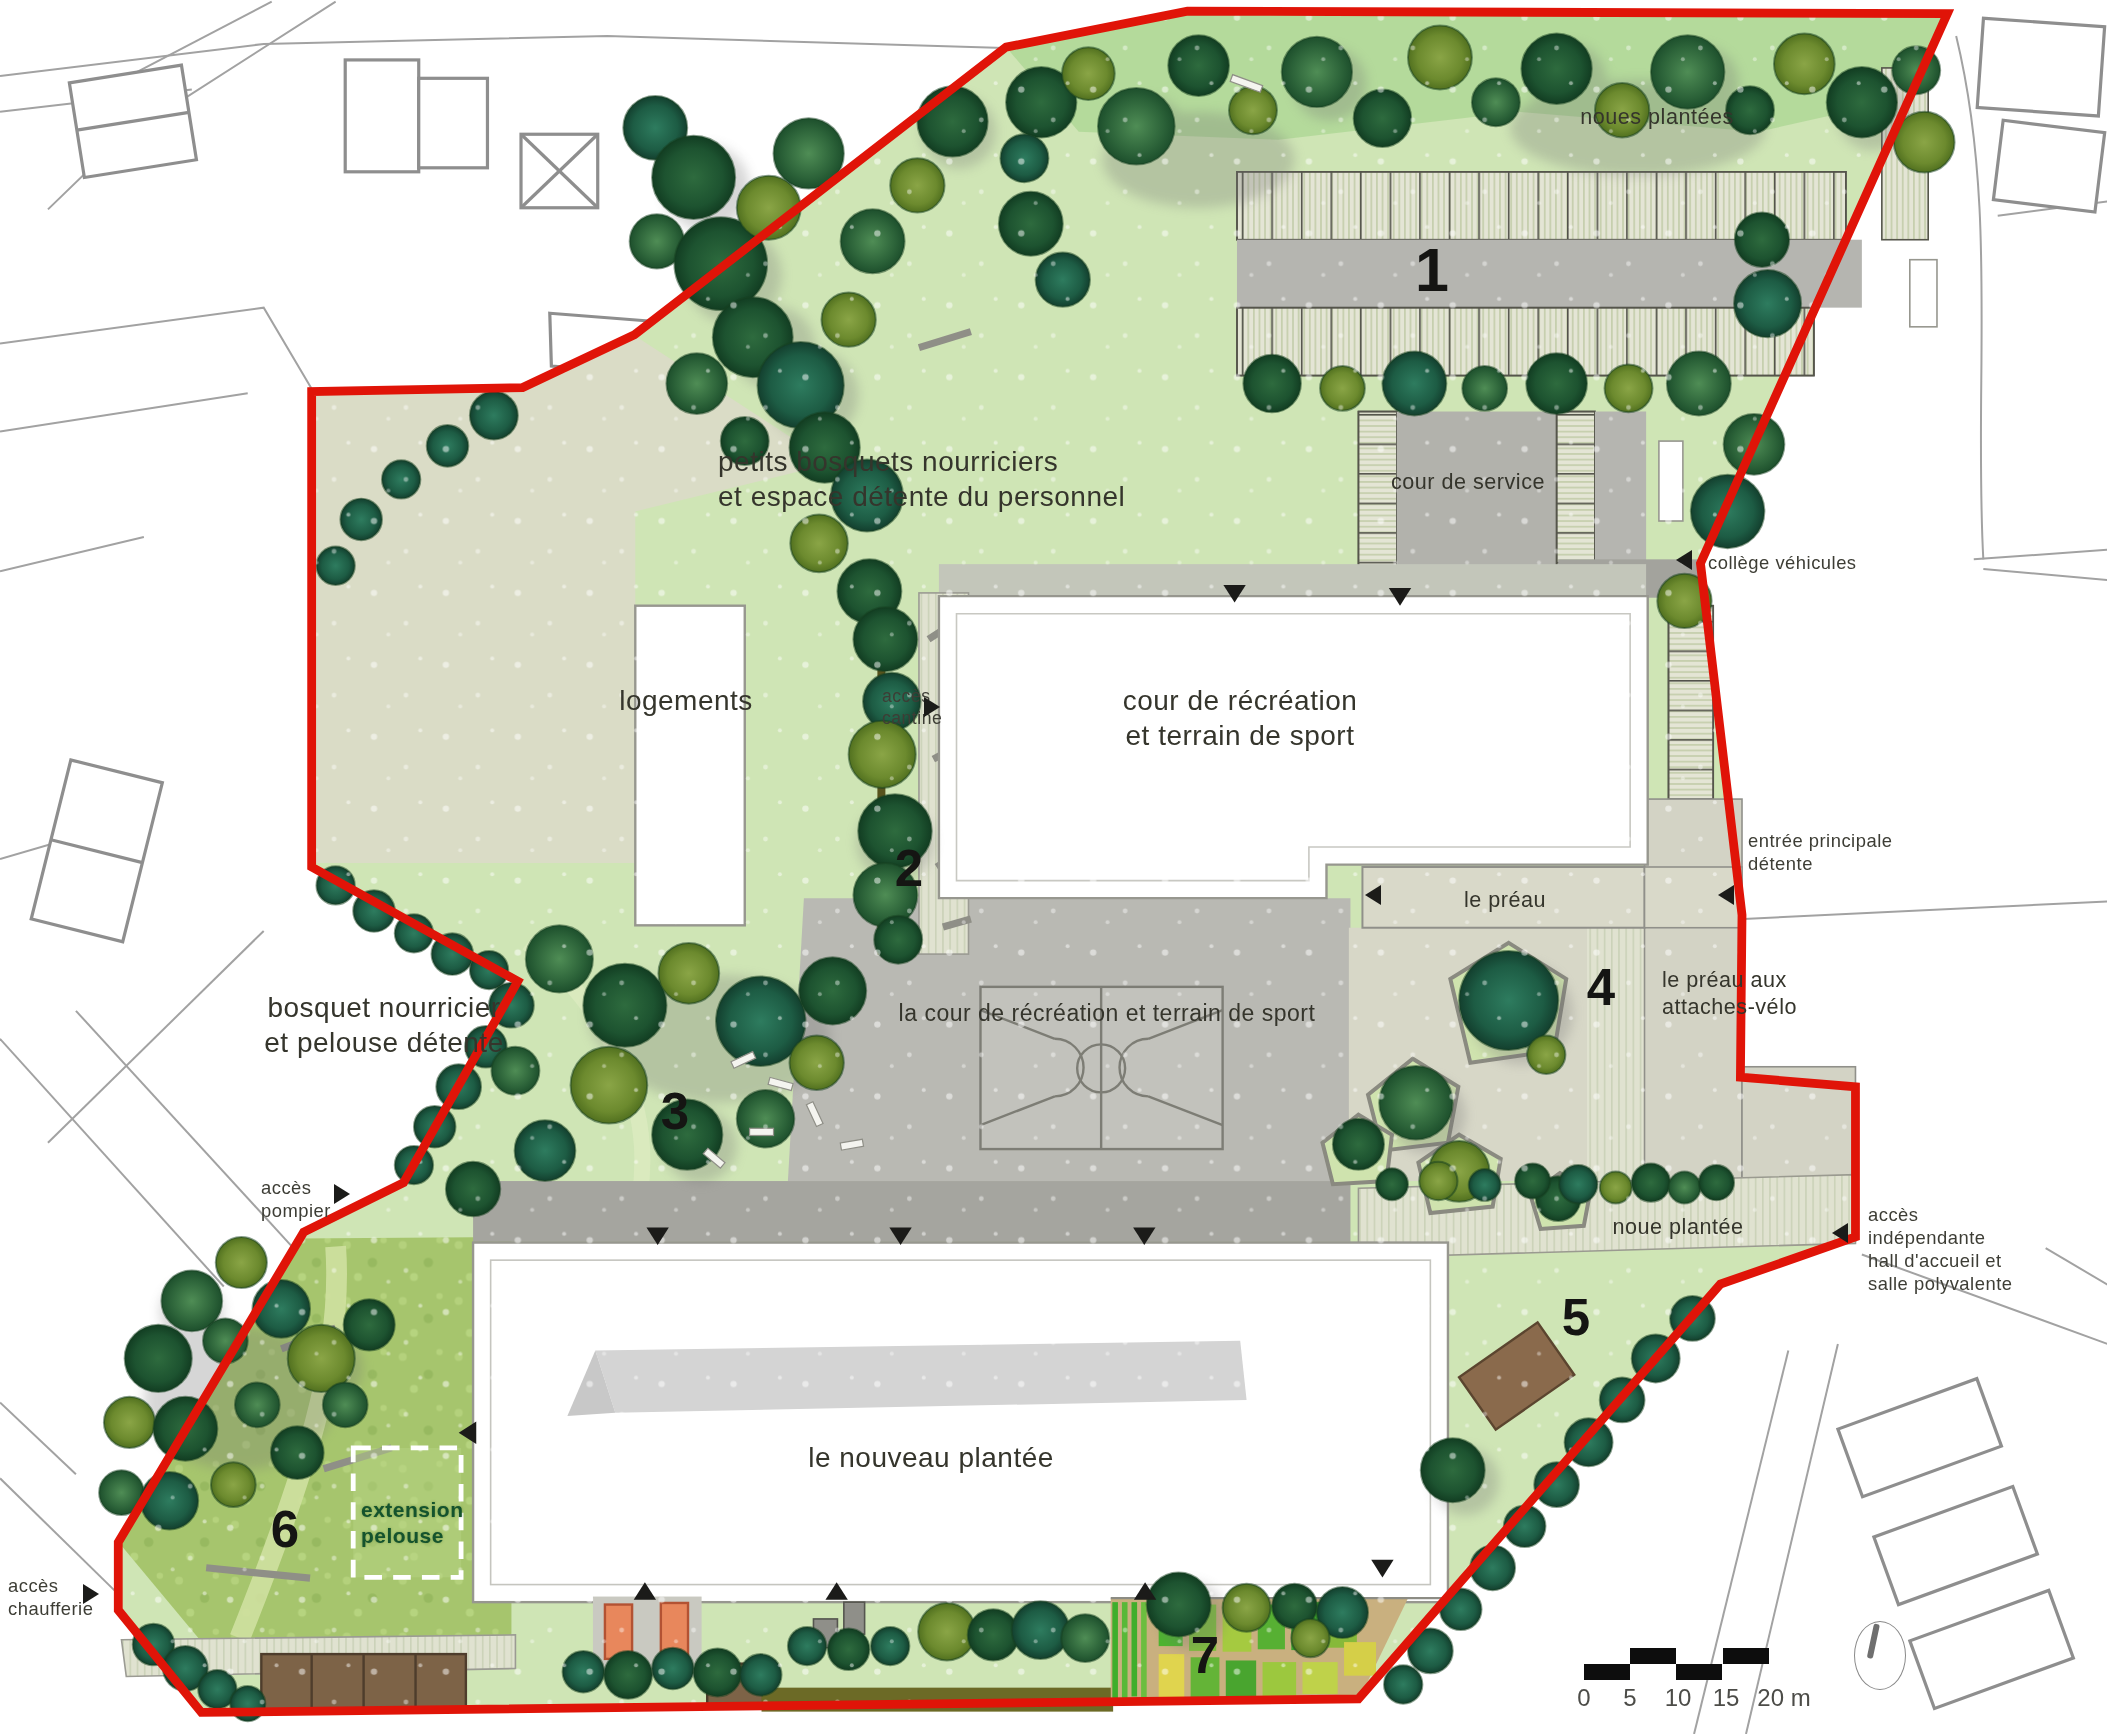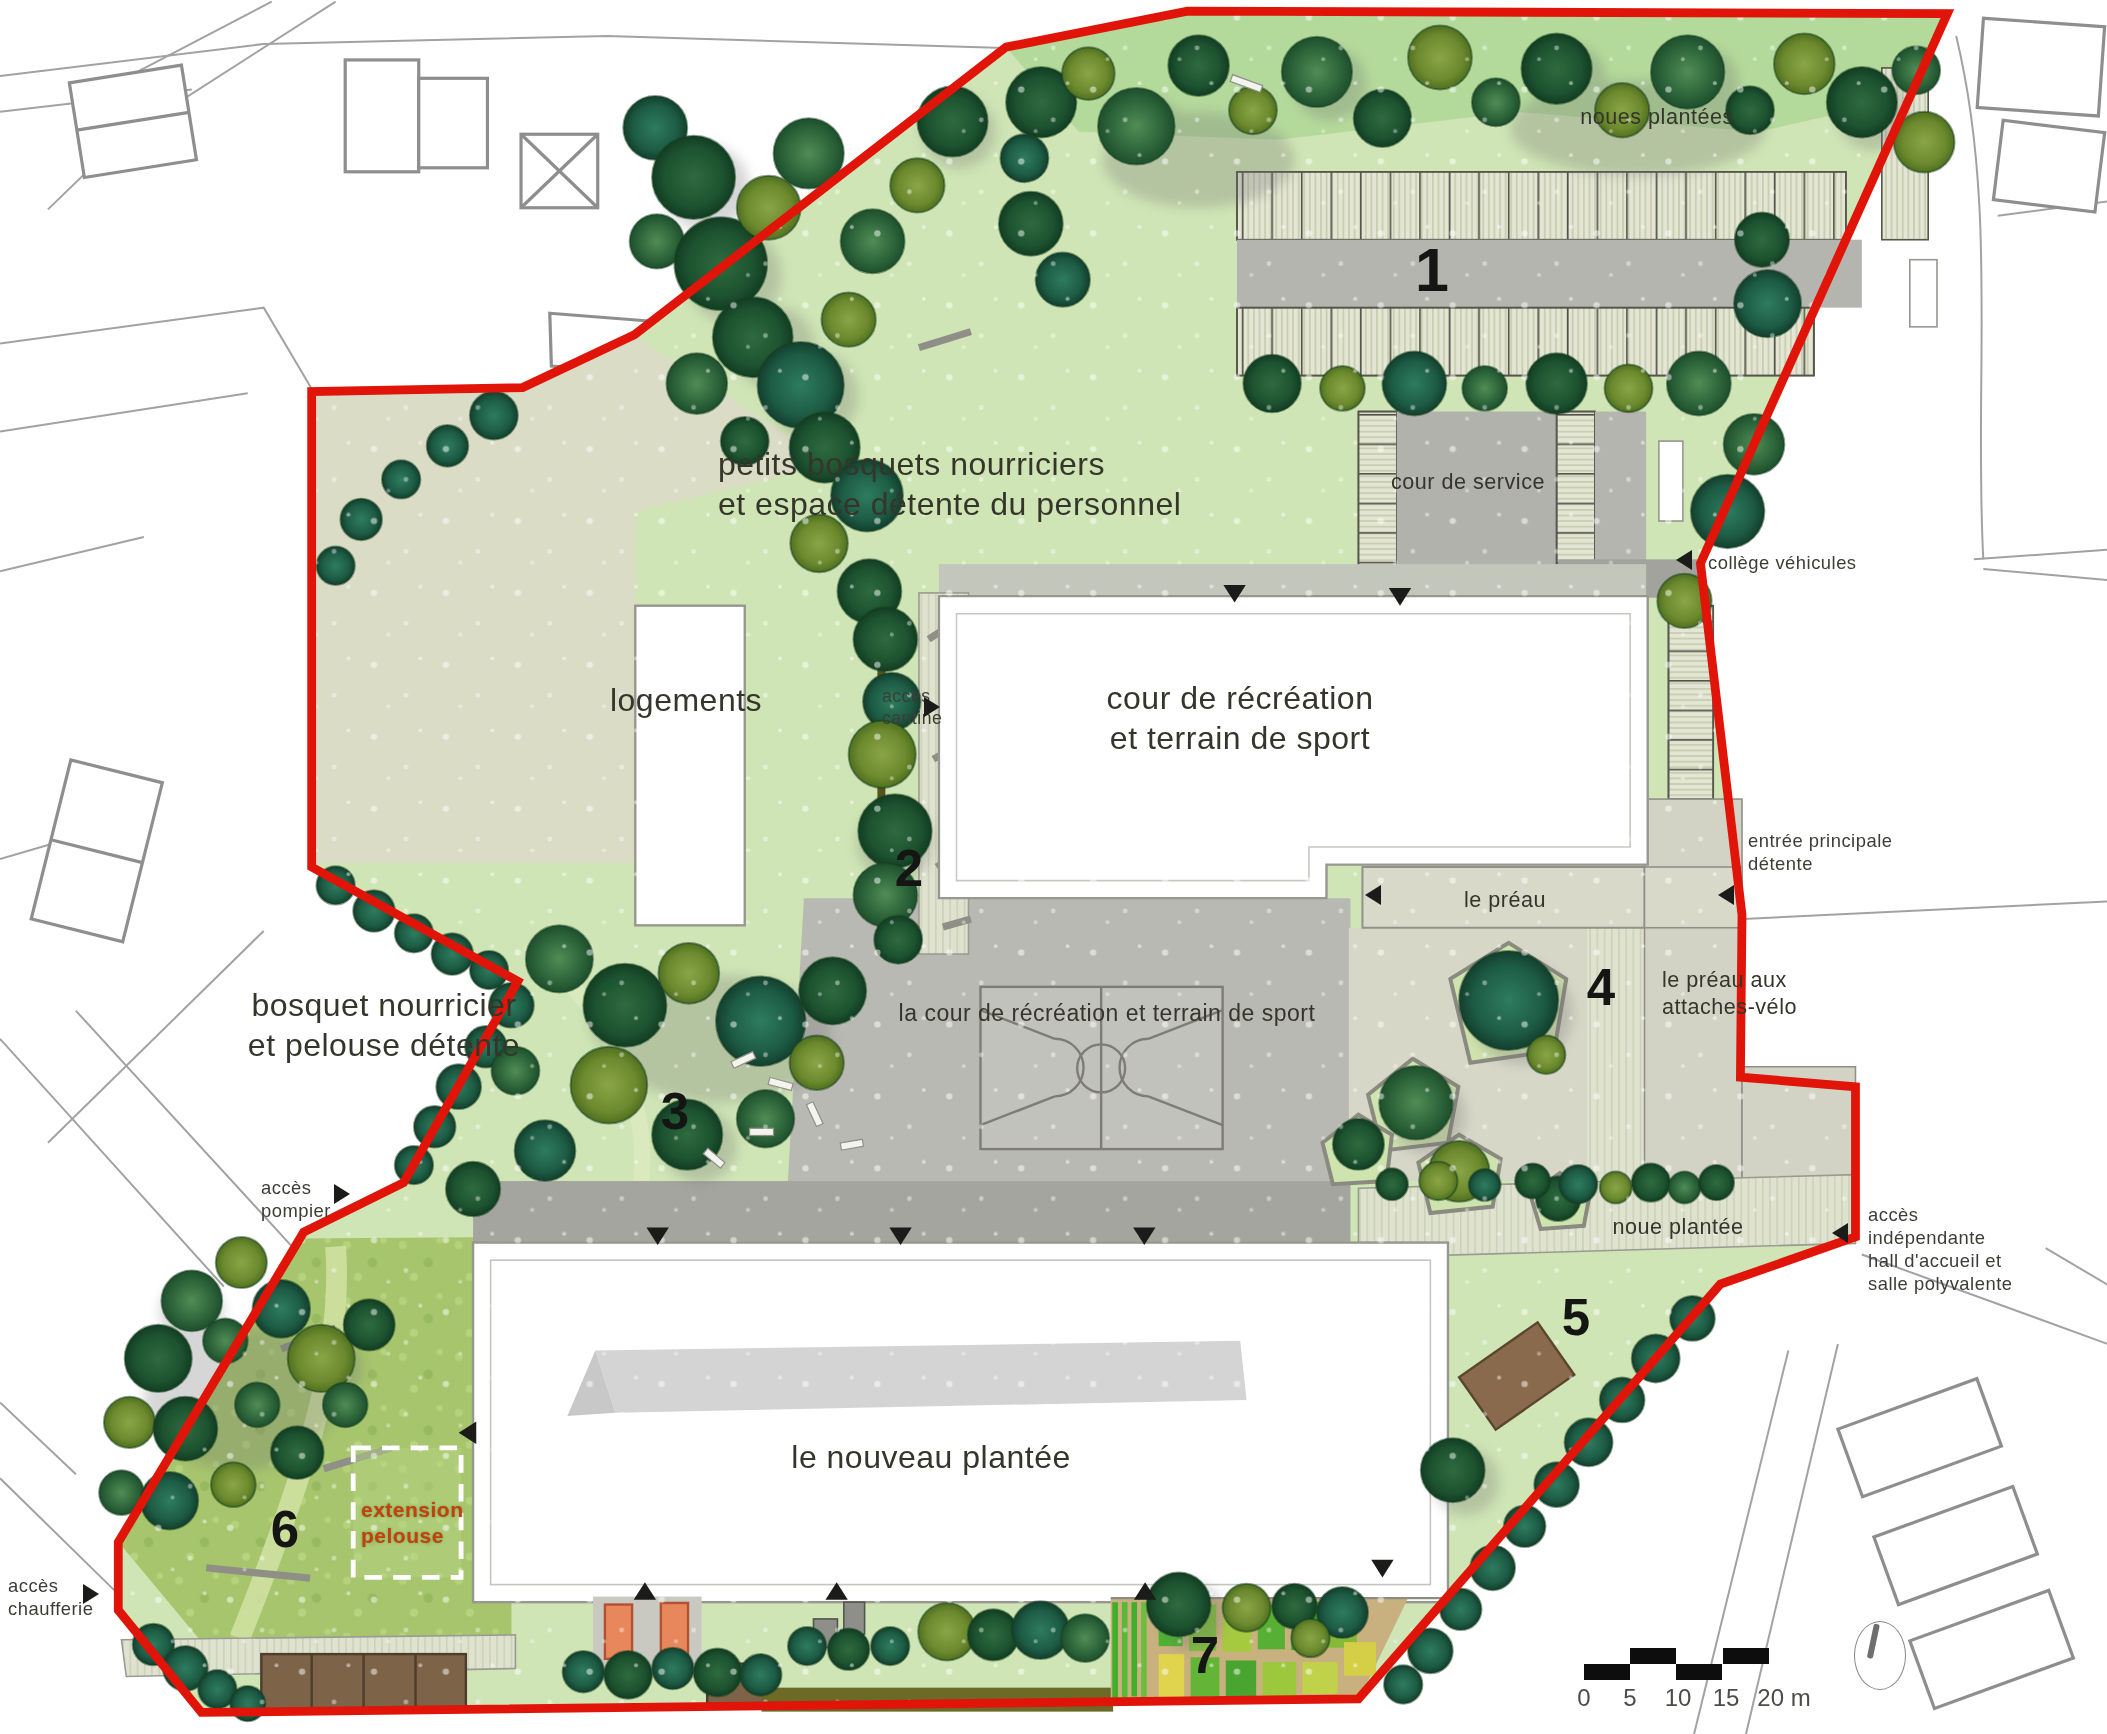--- a/index.html
+++ b/index.html
@@ -6,22 +6,22 @@
   .stage{position:relative;width:2108px;height:1734px;background:#ffffff;overflow:hidden;
          font-family:"Liberation Sans",sans-serif;color:#35352c;}
   .stage svg{position:absolute;left:0;top:0;}
   
   .tD{fill:url(#gD)} .tM{fill:url(#gM)} .tO{fill:url(#gO)} .tT{fill:url(#gT)}
   
   .lbl{position:absolute;white-space:nowrap;font-size:21.6px;line-height:1.25;color:#35352c;letter-spacing:0.5px;}
   .c{transform:translate(-50%,-50%);text-align:center;}
   .sm{font-size:18.4px;color:#3d3d35;}
   .num{font-size:51px;font-weight:bold;color:#151513;letter-spacing:0;}
-  .wh{color:#c2410c;font-weight:bold;font-size:21px;text-shadow:0 0 2.4px rgba(80,110,40,.6);}
-  .fs30{font-size:32px}
+  .wh{color:#14532d;font-weight:bold;font-size:21px;text-shadow:0 0 2.4px rgba(80,110,40,.6);}
+  .fs30{font-size:28px}
   
   .tri{position:absolute;width:0;height:0;}
   .tri-r{border-top:10.4px solid transparent;border-bottom:10.4px solid transparent;border-left:16px solid #1b1b19;}
   .tri-l{border-top:10.4px solid transparent;border-bottom:10.4px solid transparent;border-right:16px solid #1b1b19;}
   
   .seg{position:absolute;width:46px;height:16px;background:#0d0d0d;}
   .scl{position:absolute;font-size:24px;color:#4c4c48;transform:translateX(-50%);}
   .north{position:absolute;left:1854px;top:1621px;width:50px;height:67px;border:1.6px solid #8a8a8a;border-radius:50%;}
   .needle{position:absolute;left:19px;top:2.4px;width:5.6px;height:35px;background:#6f6f6f;border-radius:2.4px;
           transform:rotate(12deg);transform-origin:50% 0;}

